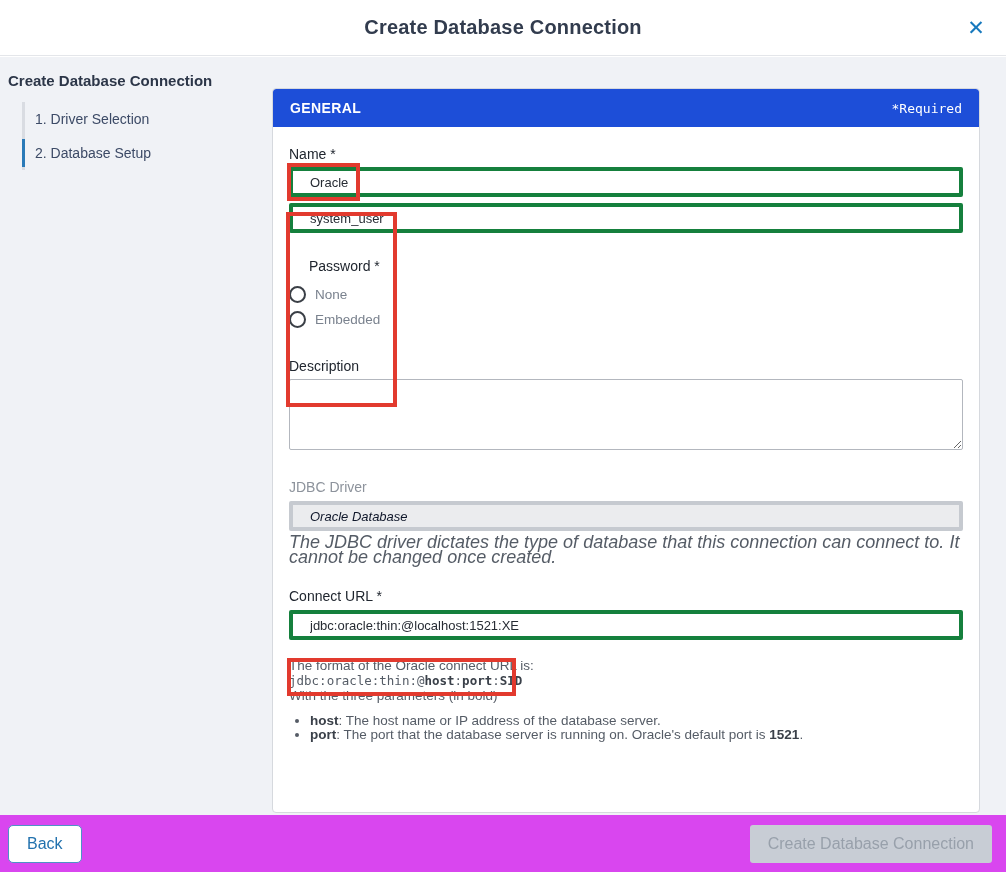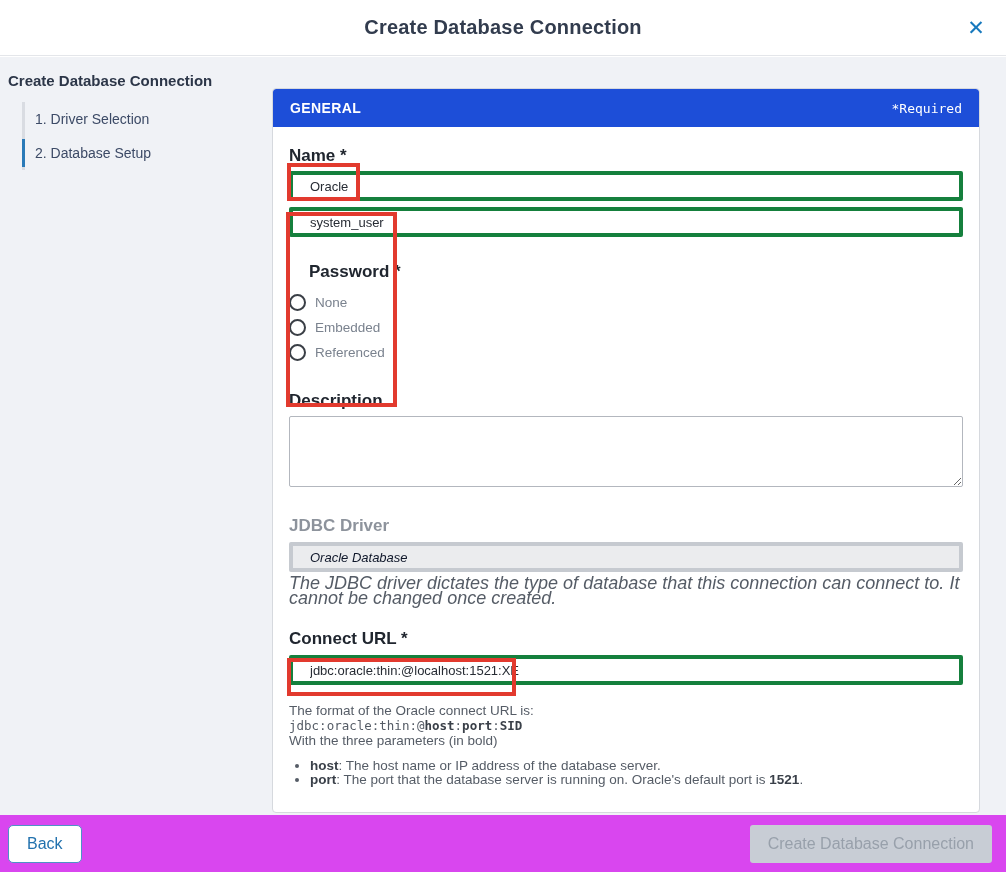--- a/index.html
+++ b/index.html
@@ -28,21 +28,21 @@
 
   
   .panel { position:absolute; left:272px; top:88px; width:708px; height:725px;
     background:#fff; border:1px solid #d6d9de; border-radius:4px; overflow:hidden; }
   .panel-header { height:38px; background:#1d4ed8; color:#fff; display:flex;
     align-items:center; justify-content:space-between; padding:0 17px; border-radius:3px 3px 0 0; }
   .panel-header .sec-title { font-weight:700; font-size:14px; letter-spacing:.4px; }
   .panel-header .req-note { font-family:"DejaVu Sans Mono","Liberation Mono",monospace; font-size:13px; }
   .panel-body { padding:0 16px; }
 
-  .fld-label { font-size:17px; font-weight:700; color:#20262f; }
+  .fld-label { font-size:14px; font-weight:400; color:#20262f; }
   .fld-label.dim { color:#8d939c; }
   .text-input { display:block; width:100%; height:30px; border:4px solid #15803d;
     border-radius:2px; padding:0 10px 0 17px; font-size:13px; color:#272c34;
     font-family:inherit; background:#fff; outline:none; }
   .text-input:disabled { background:#ebecee; border-color:#c6cad0; color:#0f172a;font-style:italic; }
 
   .m-name-label { margin-top:19px; }
   .m-name-input { margin-top:5px; }
   .m-user-label { margin-top:26px; }
   .m-user-input { margin-top:6px; }
@@ -126,24 +126,20 @@
       <div class="fld-label m-pass-label">Password *</div>
       <div class="radio-group">
         <div class="radio-row">
           <span class="radio-circle"></span>
           <span class="radio-label">None</span>
         </div>
         <div class="radio-row">
           <span class="radio-circle"></span>
           <span class="radio-label">Embedded</span>
         </div>
-        <div class="radio-row">
-          <span class="radio-circle"></span>
-          <span class="radio-label">Referenced</span>
-        </div>
       </div>
 
       <div class="fld-label m-desc-label">Description</div>
       <textarea class="desc-textarea" style=""></textarea>
 
       <div class="fld-label dim m-jdbc-label">JDBC Driver</div>
       <input class="text-input m-jdbc-input" type="text" disabled="" value="Oracle Database" style="">
       <div class="help-text">The JDBC driver dictates the type of database that this connection can connect to. It cannot be changed once created.</div>
 
       <div class="fld-label m-url-label">Connect URL *</div>

